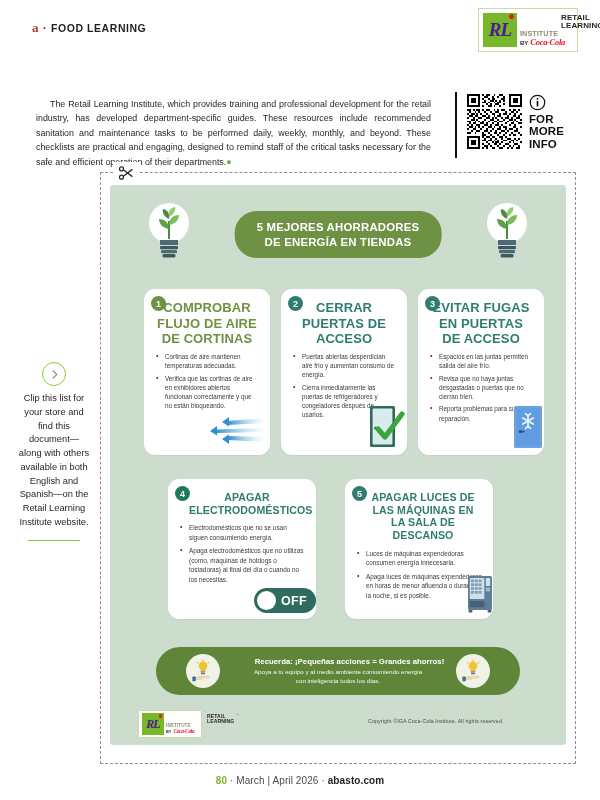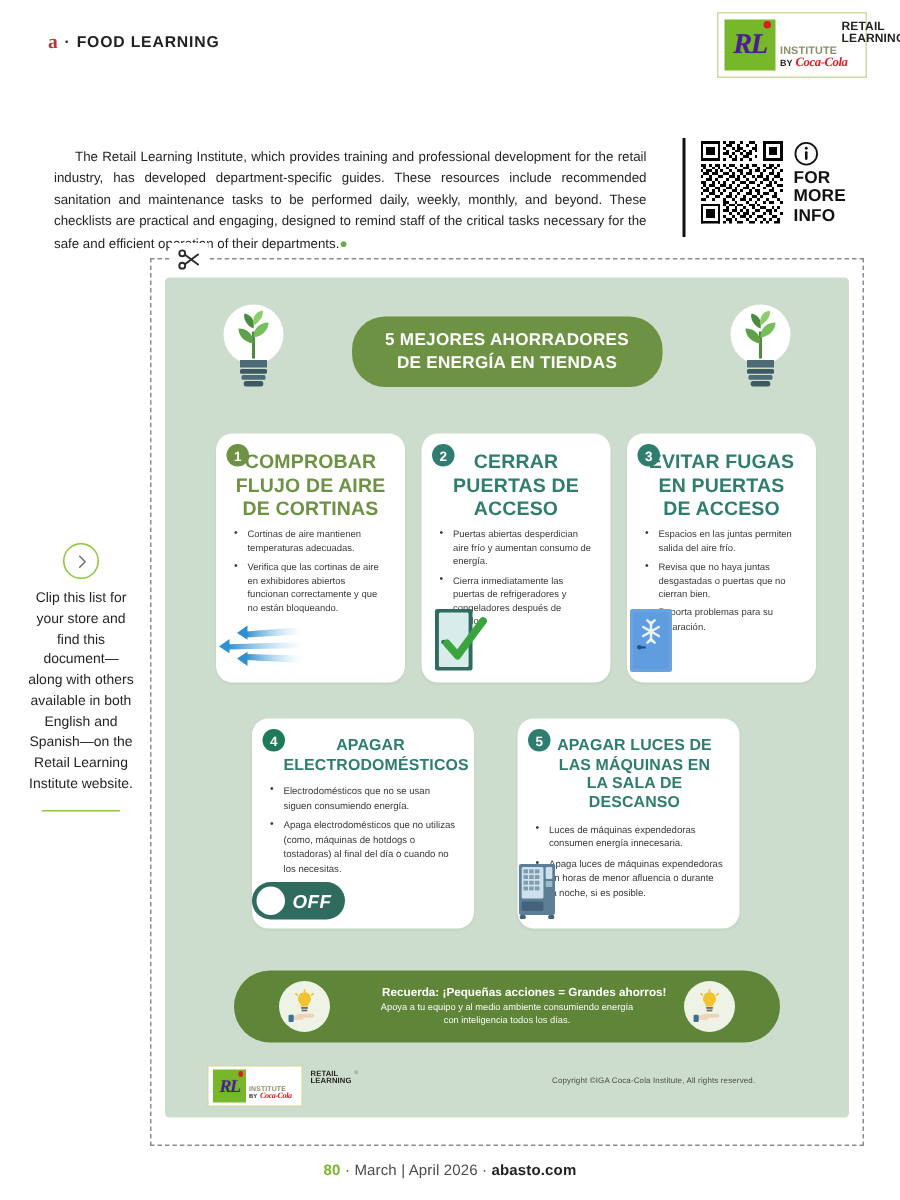--- a/index.html
+++ b/index.html
@@ -128,21 +128,21 @@
     letter-spacing:.1px; margin:2px 0 5px; padding:0 2px;
   }
   .card ul { list-style:none; padding:0 2px 0 3px; }
   .card li {
     position:relative; padding-left:9px; margin-bottom:3.5px;
     font-size:6.3px; line-height:1.45; color:#3a3a3a;
   }
   .card li::before {
     content:"•"; position:absolute; left:0; top:-1px; font-size:7px; color:#3a3a3a;
   }
-  .card .art { position:absolute; left:0; right:0; bottom:6px; display:flex; justify-content:flex-start;font-style:italic; }
+  .card .art { position:absolute; left:0; right:0; bottom:6px; display:flex; justify-content:flex-end; }
 
   
   #card1 { left:34px; top:104px; width:126px; height:166px; }
   #card2 { left:171px; top:104px; width:126px; height:166px; }
   #card3 { left:308px; top:104px; width:126px; height:166px; }
   
   #card4 { left:58px; top:294px; width:148px; height:140px; }
   #card5 { left:235px; top:294px; width:148px; height:140px; }
 
   .c1 { color:#6e9243; } .n1 { background:#6e9243; }

